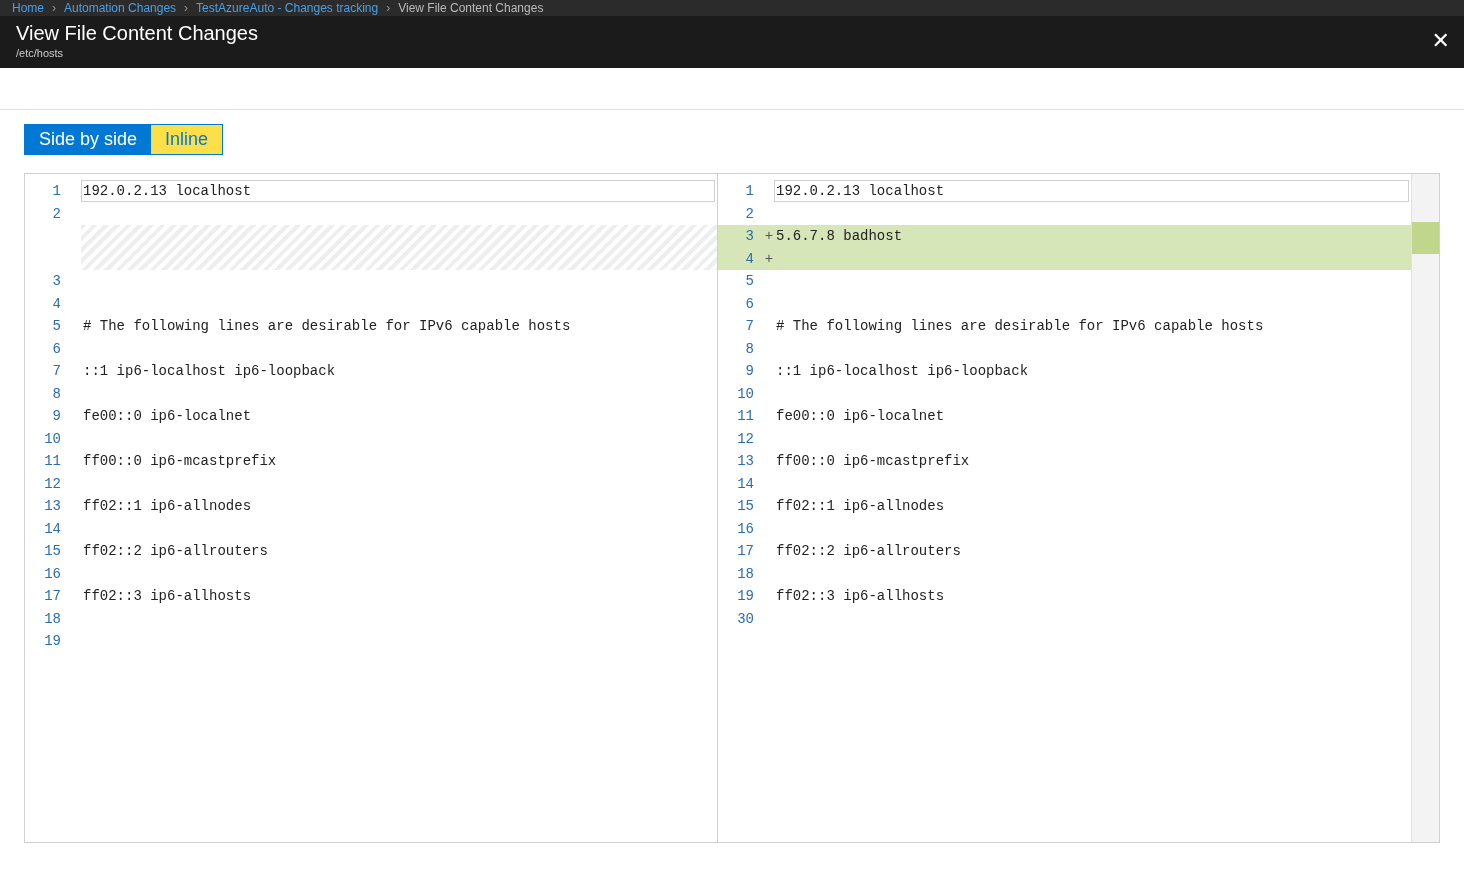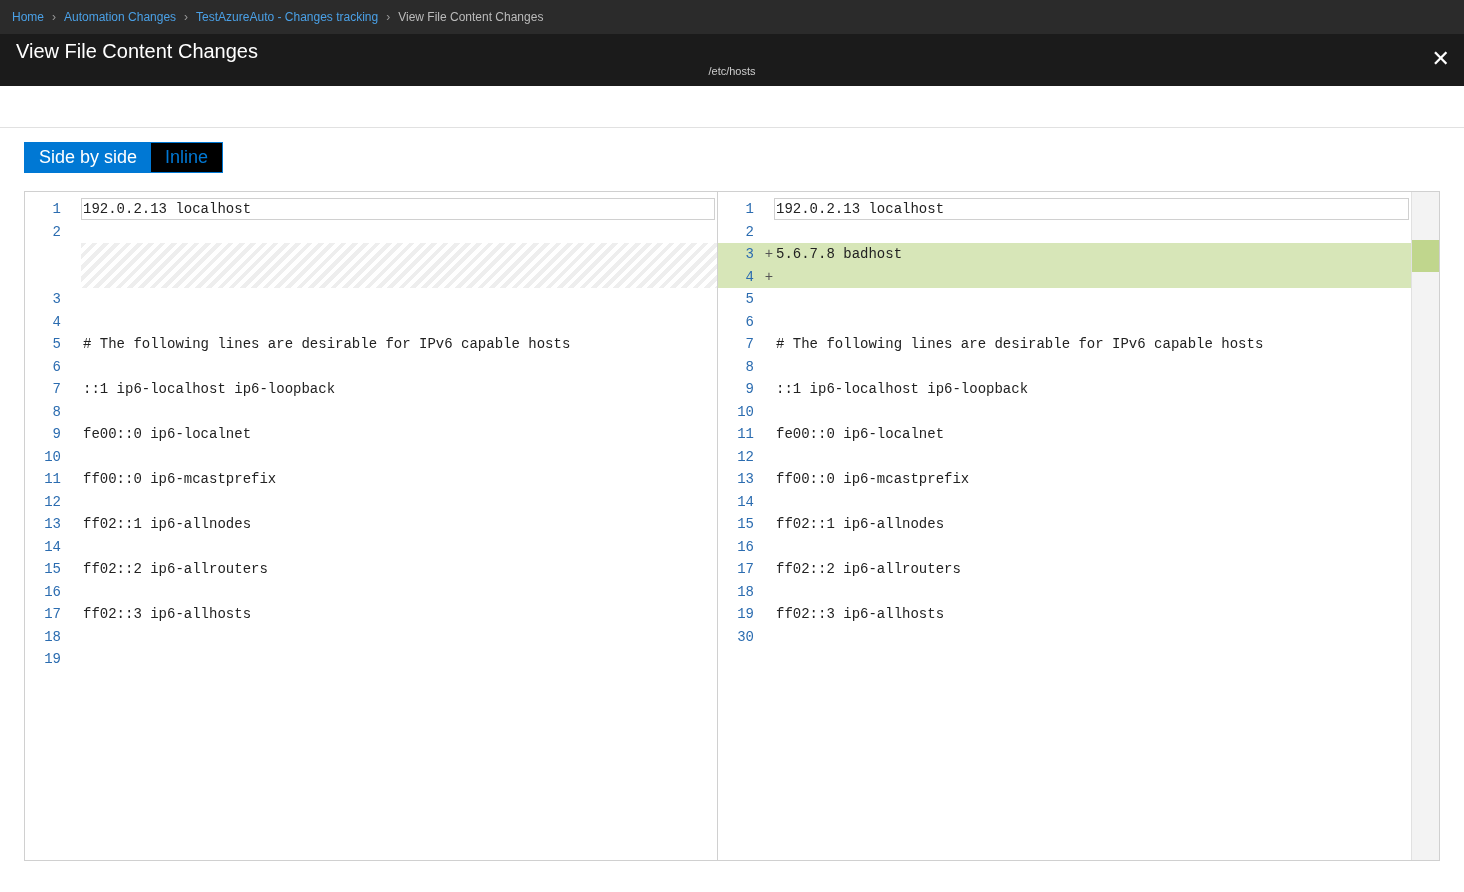--- a/index.html
+++ b/index.html
@@ -6,55 +6,55 @@
   body {
     font-family: "Segoe UI", Arial, sans-serif;
     font-size: 13px;
     background: #ffffff;
     color: #323130;
     width: 1464px;
   }
   .top-bar {
     background: #2b2b2b;
     color: #cccccc;
-    height: 34px;
+    height: 16px;
     display: flex;
     align-items: center;
     padding: 0 12px;
     font-size: 12px;
   }
   .top-bar a { color: #4aa0e6; text-decoration: none; cursor: pointer; }
   .top-bar .sep { margin: 0 8px; color: #999; }
   .top-bar .current { color: #bbb; }
   .header {
     background: #1b1b1b;
     color: #fff;
     padding: 6px 16px 10px 16px;
     position: relative;
     height: 52px;
   }
   .header .title { font-size: 20px; font-weight: 300; }
-  .header .subtitle { font-size: 11px; color: #ccc; margin-top: 2px; text-align: center; }
+  .header .subtitle { font-size: 11px; color: #ccc; margin-top: 2px; }
   .header .close {
     position: absolute; right: 14px; top: 12px;
     color: #fff; font-size: 22px; cursor: pointer; font-weight: 300;
   }
   .content-top-space { height: 42px; border-bottom: 1px solid #e1e1e1; }
   .toolbar { padding: 14px 24px 4px 24px; }
   .view-toggle {
     display: inline-flex;
     border: 1px solid #0078d4;
     font-size: 18px;
   }
   .view-toggle .opt {
     padding: 4px 14px;
     cursor: pointer;
   }
   .view-toggle .opt.active { background:#0078d4; color:#fff; }
-  .view-toggle .opt.inactive { background:#000000; color:#0078d4; }
+  .view-toggle .opt.inactive { background:#fde047; color:#0078d4; }
 
   .diff-wrap {
     margin: 14px 24px 24px 24px;
     border: 1px solid #d0d0d0;
     display: flex;
     height: 670px;
     font-family: Consolas, "Courier New", monospace;
     font-size: 14px;
     position: relative;
   }

